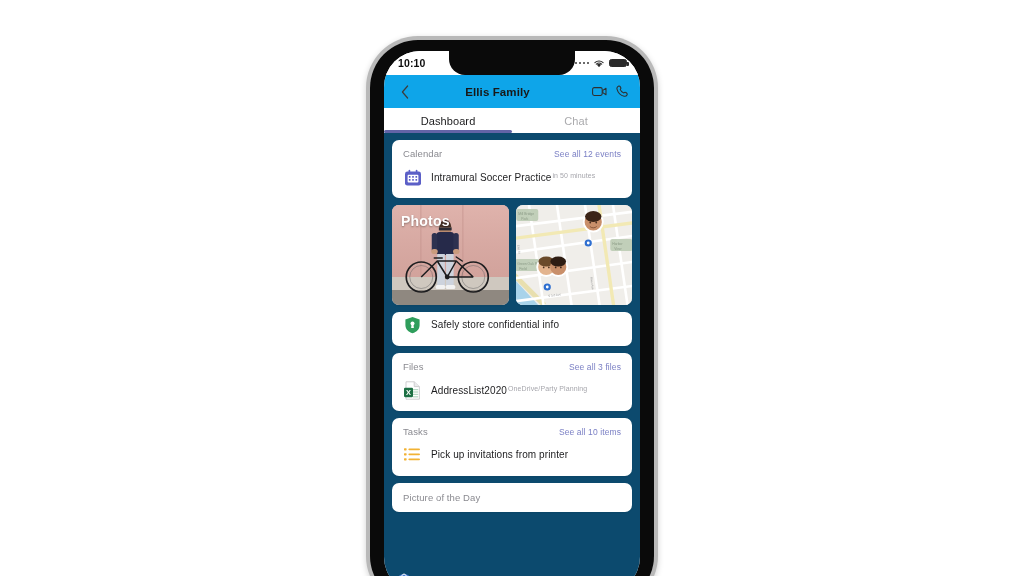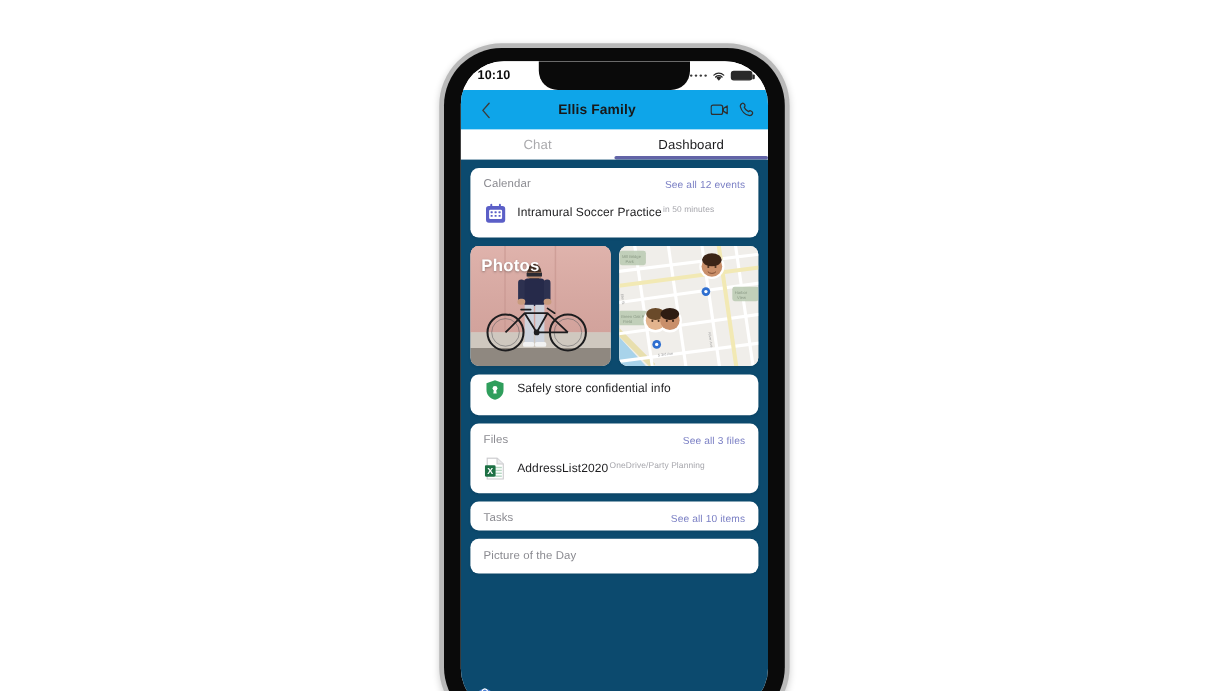--- a/index.html
+++ b/index.html
@@ -344,22 +344,22 @@
           </span>
           <span class="ic">
             <svg width="13" height="13" viewBox="0 0 13 13">
               <path d="M2.3 1.2 c1.1-0.6 1.9 0.2 2.4 1.2 c0.5 1 0.1 1.5-0.5 2 c0.6 1.7 1.9 3 3.6 3.6 c0.5-0.6 1-1 2-0.5 c1 0.5 1.8 1.3 1.2 2.4 c-0.5 1-1.7 1.6-2.9 1.3 C5 10.6 2 7.6 1 4.1 c-0.3-1.2 0.3-2.3 1.3-2.9 Z" stroke="#2f2f2f" stroke-width="1.05" fill="none" stroke-linejoin="round"></path>
             </svg>
           </span>
         </div>
       </div>
 
       <div class="tabs">
+        <div class="tab active">Dashboard</div>
         <div class="tab">Chat</div>
-        <div class="tab active">Dashboard</div>
       </div>
 
       <div class="dash">
 
         <div class="card">
           <div class="card-head">
             <span class="card-title">Calendar</span>
             <span class="card-link">See all 12 events</span>
           </div>
           <div class="card-row">
@@ -537,20 +537,37 @@
               <span class="row-sub">OneDrive/Party Planning</span>
             </span>
           </div>
         </div>
 
         <div class="card">
           <div class="card-head">
             <span class="card-title">Tasks</span>
             <span class="card-link">See all 10 items</span>
           </div>
+          <div class="card-row tall">
+            <span class="row-icon">
+              <svg width="17" height="15" viewBox="0 0 17 15">
+                <g fill="#f2b233">
+                  <rect x="0" y="1.2" width="2.6" height="2.2" rx="0.6"></rect>
+                  <rect x="0" y="6.2" width="2.6" height="2.2" rx="0.6"></rect>
+                  <rect x="0" y="11.2" width="2.6" height="2.2" rx="0.6"></rect>
+                  <rect x="4.4" y="1.4" width="11.6" height="1.8" rx="0.9"></rect>
+                  <rect x="4.4" y="6.4" width="11.6" height="1.8" rx="0.9"></rect>
+                  <rect x="4.4" y="11.4" width="11.6" height="1.8" rx="0.9"></rect>
+                </g>
+              </svg>
+            </span>
+            <span class="row-main">
+              <span class="row-title">Pick up invitations from printer</span>
+            </span>
+          </div>
         </div>
 
         <div class="card last-card">
           <div class="card-head pod-head">
             <span class="card-title">Picture of the Day</span>
           </div>
         </div>
 
       </div>
 

